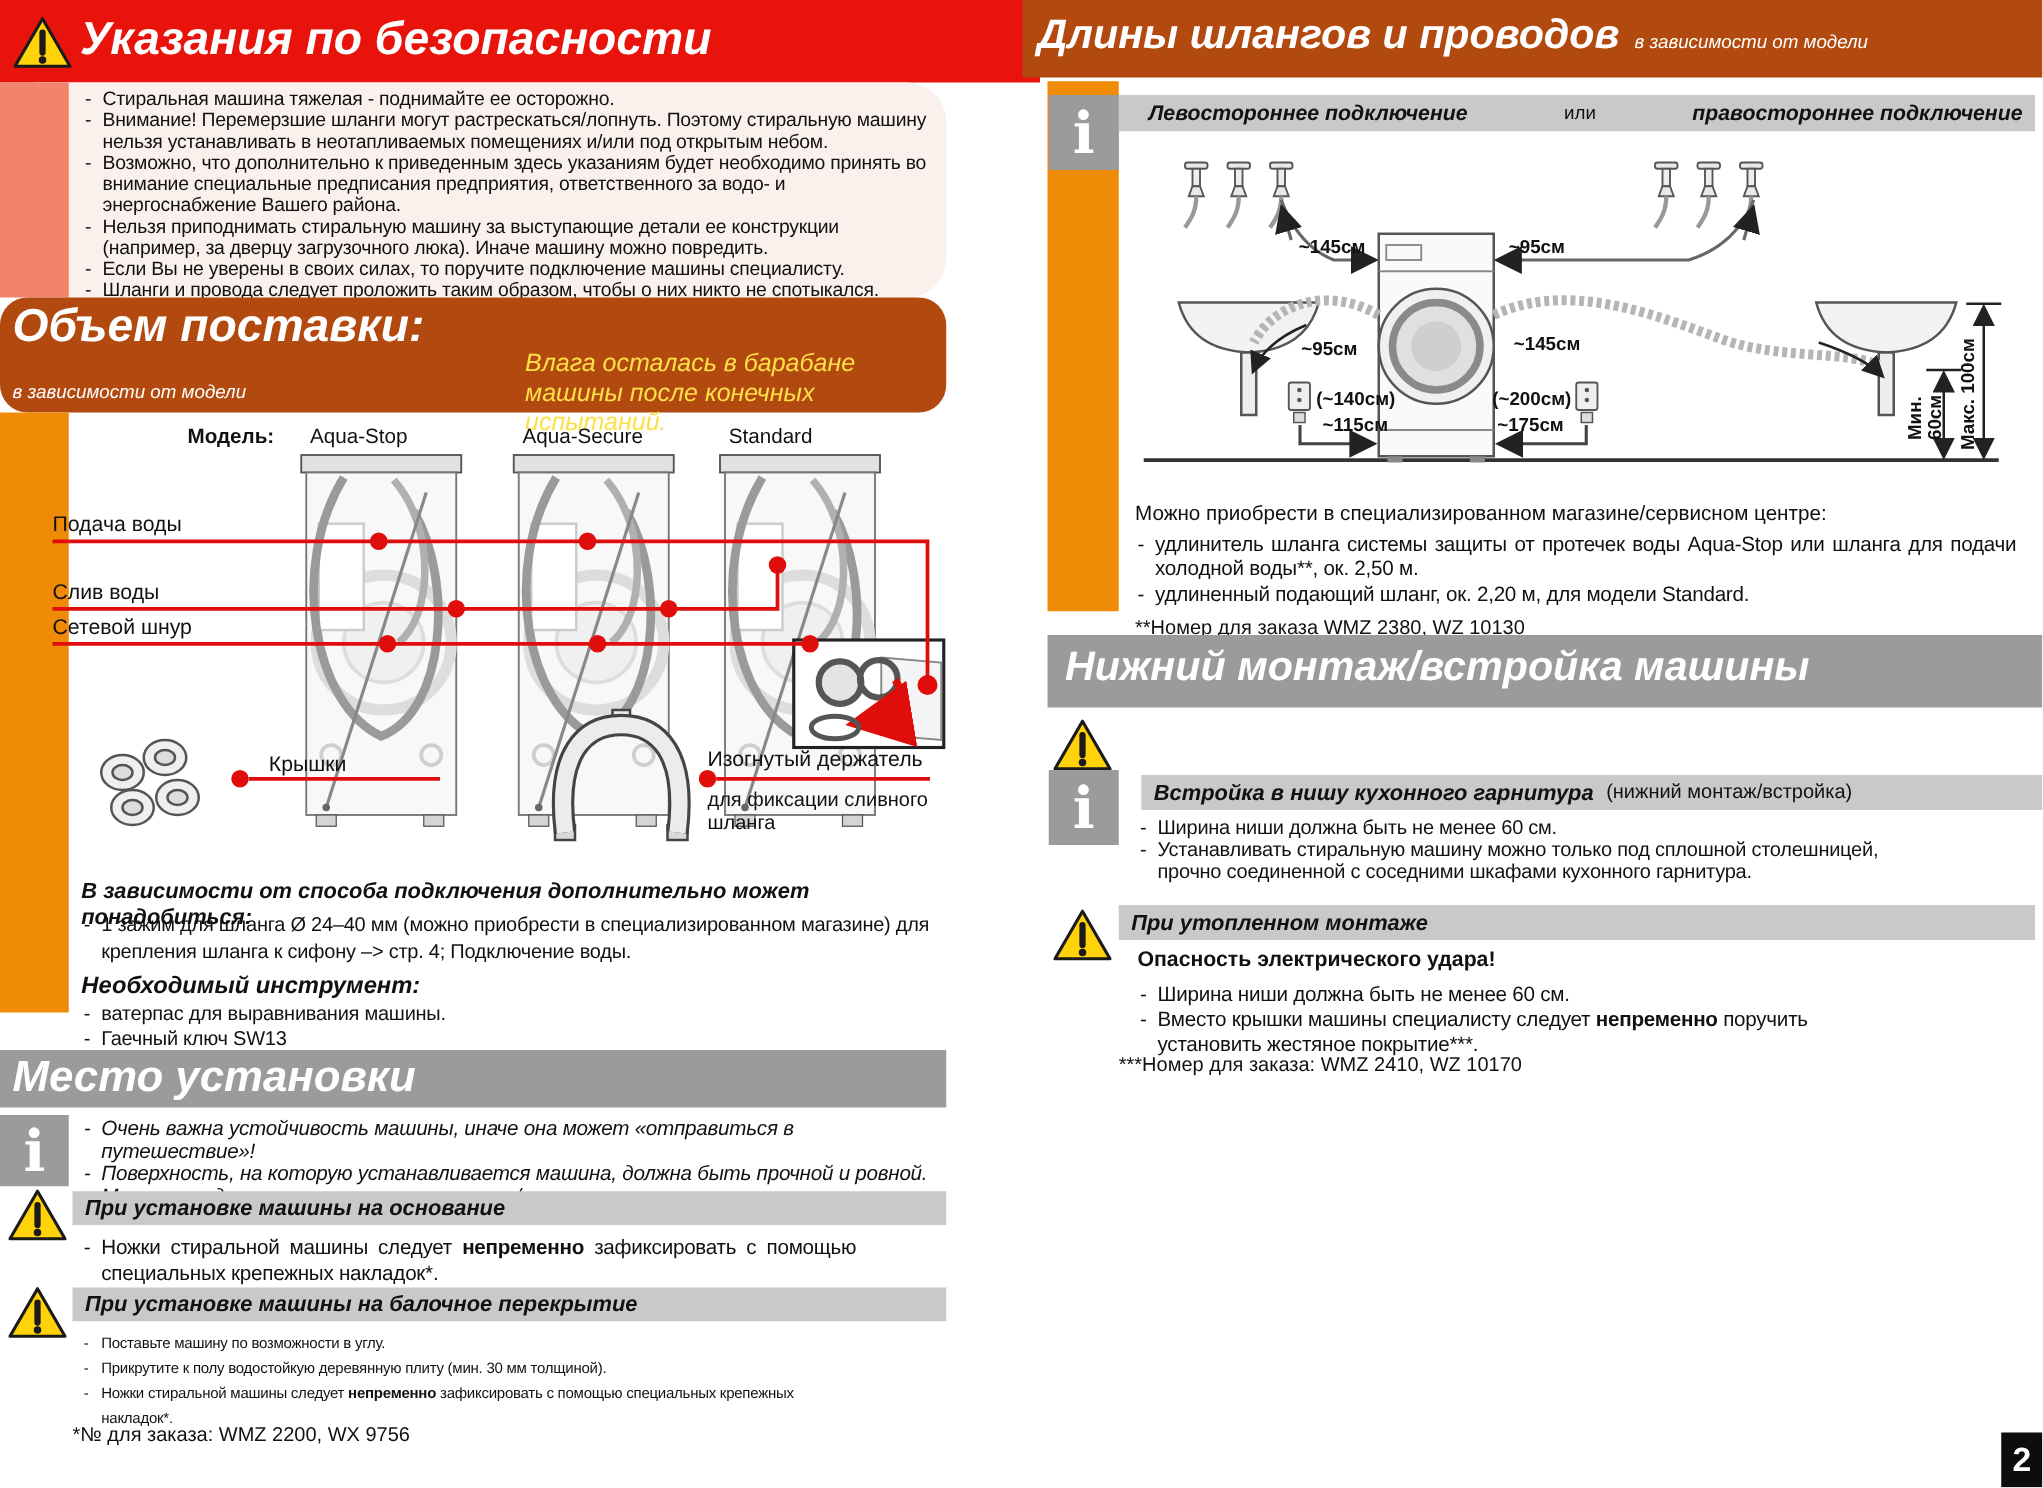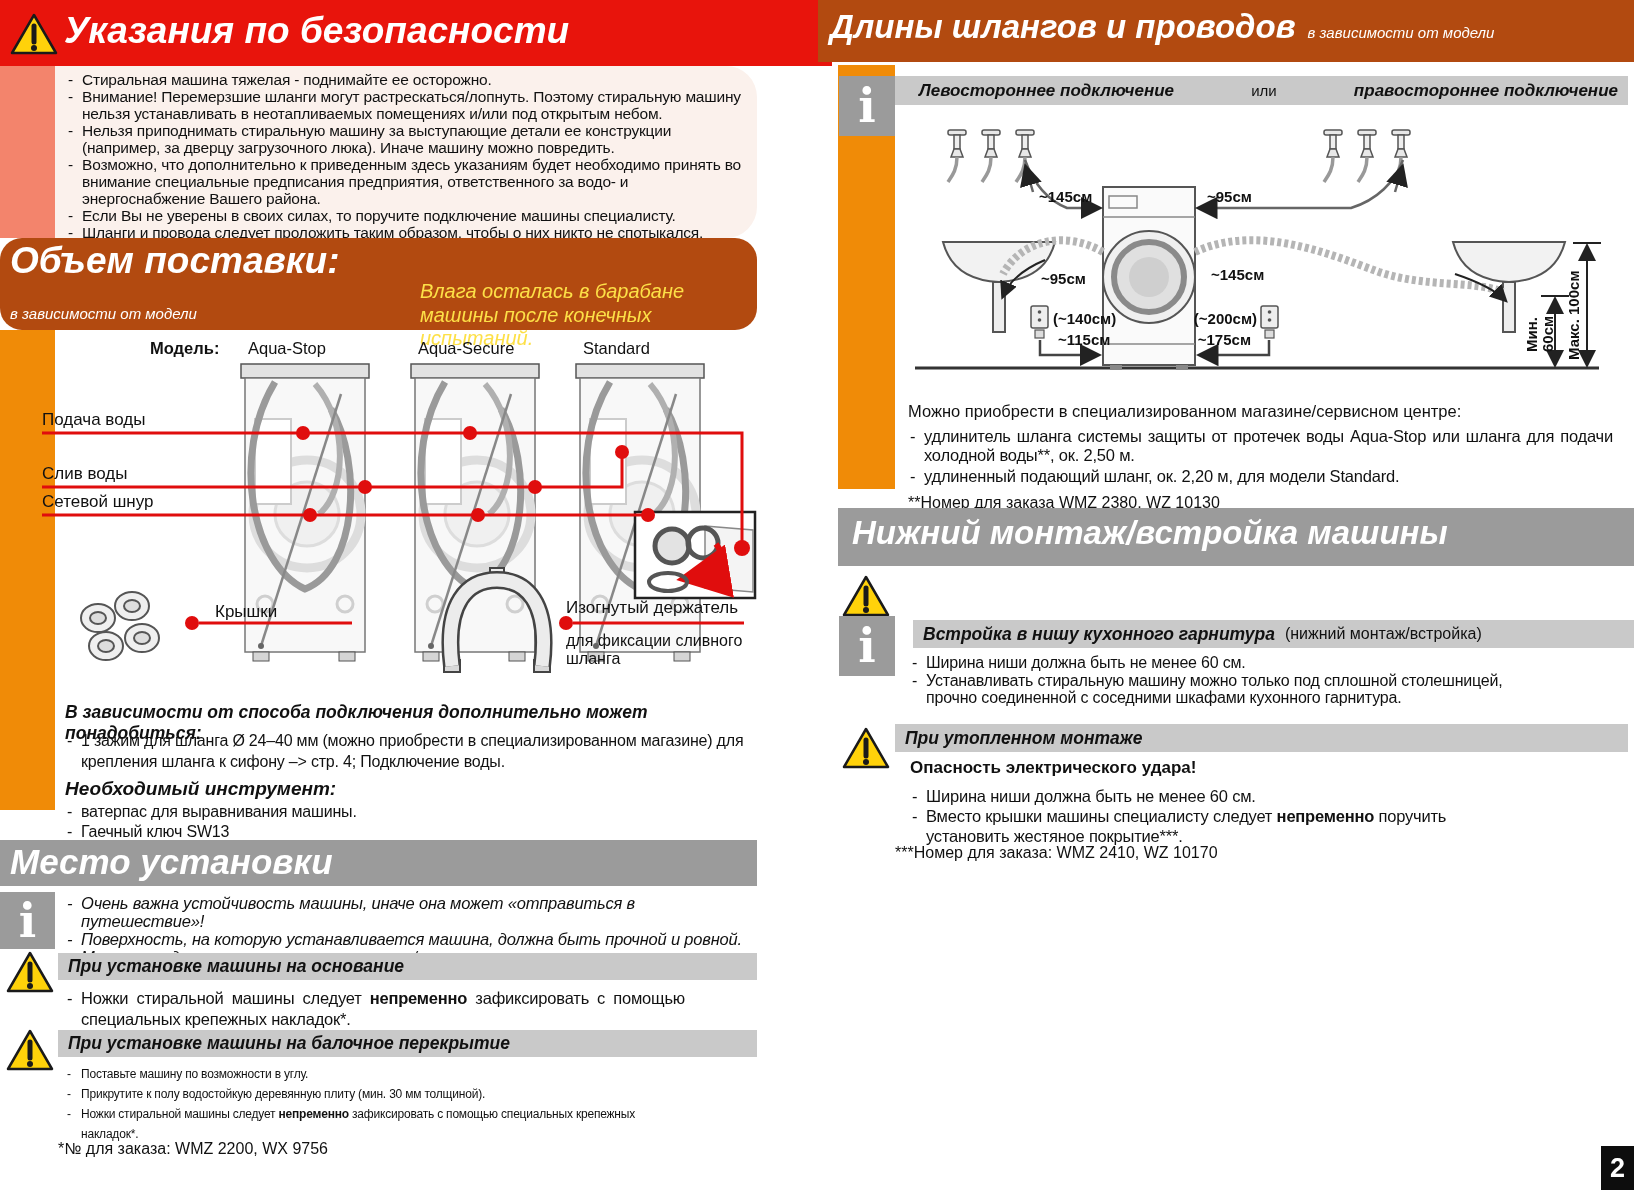--- a/index.html
+++ b/index.html
@@ -70,22 +70,22 @@
         <circle cx="24" cy="36" r="3" fill="#1a1a1a"></circle>
       </svg>
       <div class="bigtitle">Указания по безопасности</div>
     </div>
 
     <div class="abs safety-body">
       <div class="abs band-salmon" style="top:0;"></div>
       <ul class="dashlist safety-list">
         <li>Стиральная машина тяжелая - поднимайте ее осторожно.</li>
         <li>Внимание! Перемерзшие шланги могут растрескаться/лопнуть. Поэтому стиральную машину нельзя устанавливать в неотапливаемых помещениях и/или под открытым небом.</li>
+        <li>Возможно, что дополнительно к приведенным здесь указаниям будет необходимо принять во внимание специальные предписания предприятия, ответственного за водо- и энергоснабжение Вашего района.</li>
         <li>Нельзя приподнимать стиральную машину за выступающие детали ее конструкции (например, за дверцу загрузочного люка). Иначе машину можно повредить.</li>
-        <li>Возможно, что дополнительно к приведенным здесь указаниям будет необходимо принять во внимание специальные предписания предприятия, ответственного за водо- и энергоснабжение Вашего района.</li>
         <li>Если Вы не уверены в своих силах, то поручите подключение машины специалисту.</li>
         <li>Шланги и провода следует проложить таким образом, чтобы о них никто не спотыкался.</li>
       </ul>
     </div>
 
     <div class="abs delivery-hdr">
       <div class="bigtitle">Объем поставки:</div>
       <div class="hdr-sub">в зависимости от модели</div>
       <div class="hdr-note">Влага осталась в барабане машины после конечных испытаний.</div>
     </div>

